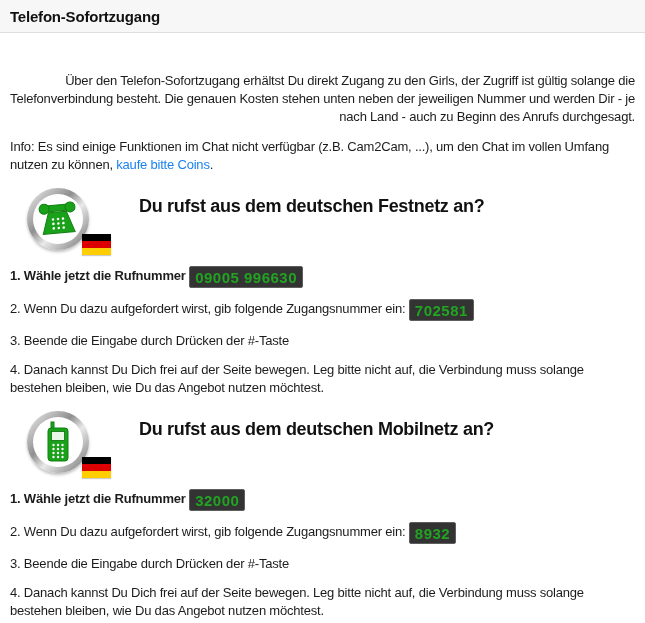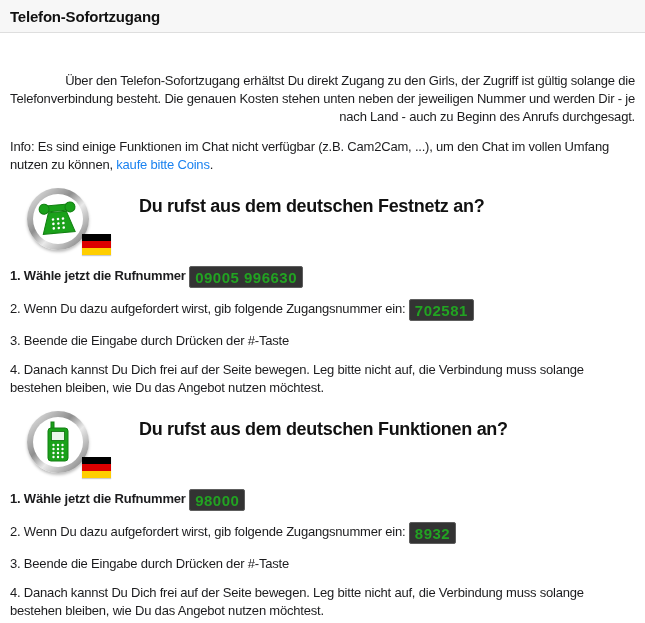--- a/index.html
+++ b/index.html
@@ -153,25 +153,25 @@
             </g>
           </svg>
         </div>
       </div>
       <div class="flag">
         <div class="b"></div>
           <div class="r"></div>
           <div class="g"></div>
       </div>
     </div>
-    <h2 class="section-heading">Du rufst aus dem deutschen Funktionen an?</h2>
+    <h2 class="section-heading">Du rufst aus dem deutschen Mobilnetz an?</h2>
   </div>
 
   <div class="steps">
     <p><span class="step-primary">1. Wähle jetzt die Rufnummer</span>
-      <span class="num-badge">98000</span></p>
+      <span class="num-badge">32000</span></p>
     <p><span>2. Wenn Du dazu aufgefordert wirst, gib folgende Zugangsnummer ein:</span>
       <span class="num-badge">8932</span></p>
     <p>3. Beende die Eingabe durch Drücken der #-Taste</p>
     <p class="step4">4. Danach kannst Du Dich frei auf der Seite bewegen. Leg bitte nicht auf, die Verbindung muss solange bestehen bleiben, wie Du das Angebot nutzen möchtest.</p>
   </div>
 
 </div>
 
 </body></html>

